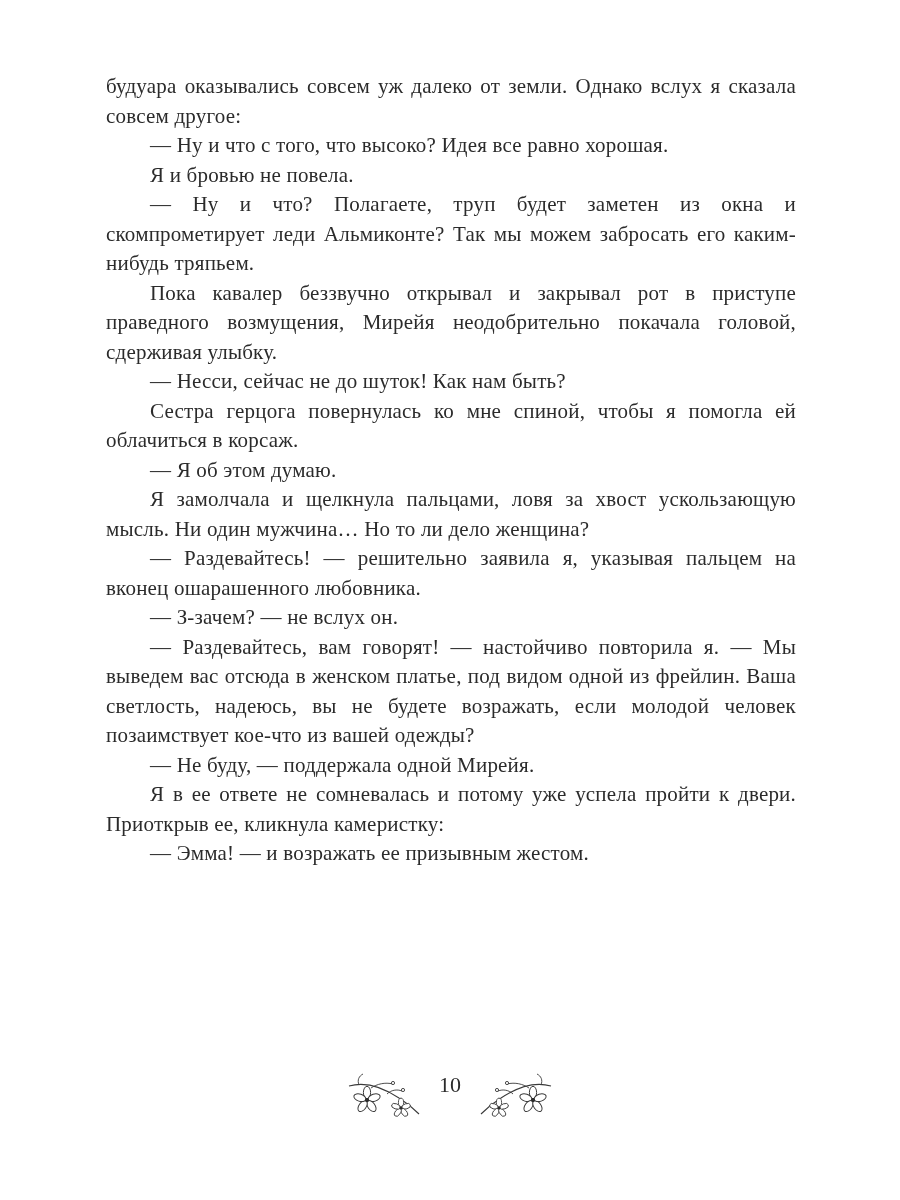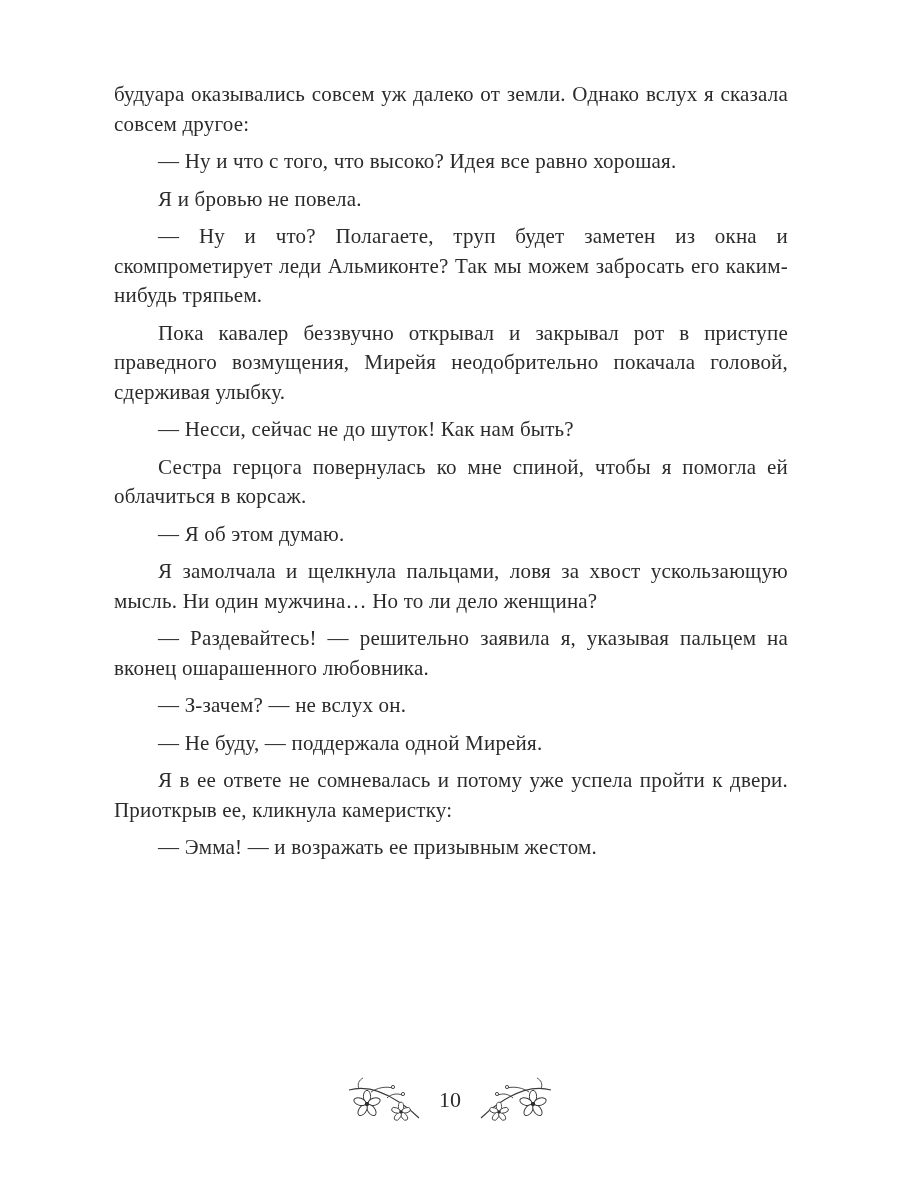--- a/index.html
+++ b/index.html
@@ -20,34 +20,34 @@
     position: absolute;
     left: 106px;
     right: 104px;
     top: 72px;
     font-size: 21px;
     line-height: 29.5px;
     text-align: justify;
     letter-spacing: 0.2px;
   }
   .para {
-    margin: 8px;
+    margin: 0;
     padding: 0;
   }
   .para.indent {
     text-indent: 44px;
   }
   .footer {
     position: absolute;
     left: 0;
     right: 0;
     top: 1072px;
     height: 56px;
     display: flex;
-    align-items: center;
+    align-items: flex-start;
     justify-content: center;
     gap: 14px;
   }
   .page-number {
     font-size: 22px;
     color: #2b2b2b;
     min-width: 30px;
     text-align: center;
   }
   .ornament {
@@ -71,20 +71,21 @@
       <p class="para indent">— Ну и что с того, что высоко? Идея все равно хорошая.</p>
       <p class="para indent">Я и бровью не повела.</p>
       <p class="para indent">— Ну и что? Полагаете, труп будет заметен из окна и скомпрометирует леди Альмиконте? Так мы можем забросать его каким-нибудь тряпьем.</p>
       <p class="para indent">Пока кавалер беззвучно открывал и закрывал рот в приступе праведного возмущения, Мирейя неодобрительно покачала головой, сдерживая улыбку.</p>
       <p class="para indent">— Несси, сейчас не до шуток! Как нам быть?</p>
       <p class="para indent">Сестра герцога повернулась ко мне спиной, чтобы я помогла ей облачиться в корсаж.</p>
       <p class="para indent">— Я об этом думаю.</p>
       <p class="para indent">Я замолчала и щелкнула пальцами, ловя за хвост ускользающую мысль. Ни один мужчина… Но то ли дело женщина?</p>
       <p class="para indent">— Раздевайтесь! — решительно заявила я, указывая пальцем на вконец ошарашенного любовника.</p>
       <p class="para indent">— З-зачем? — не вслух он.</p>
+      <p class="para indent">— Раздевайтесь, вам говорят! — настойчиво повторила я. — Мы выведем вас отсюда в женском платье, под видом одной из фрейлин. Ваша светлость, надеюсь, вы не будете возражать, если молодой человек позаимствует кое-что из вашей одежды?</p>
       <p class="para indent">— Не буду, — поддержала одной Мирейя.</p>
       <p class="para indent">Я в ее ответе не сомневалась и потому уже успела пройти к двери. Приоткрыв ее, кликнула камеристку:</p>
       <p class="para indent">— Эмма! — и возражать ее призывным жестом.</p>
     </div>
 
   <div class="footer">
     <span class="ornament">
       <svg width="74" height="48" viewBox="0 0 74 48" fill="none" xmlns="http://www.w3.org/2000/svg">
         <path d="M2 14 C 16 10, 34 14, 52 26 C 60 31, 66 36, 72 42" stroke="#3a3a3a" stroke-width="1.1" fill="none"></path>
         <path d="M24 16 C 30 12, 38 10, 46 12" stroke="#3a3a3a" stroke-width="0.9" fill="none"></path>

